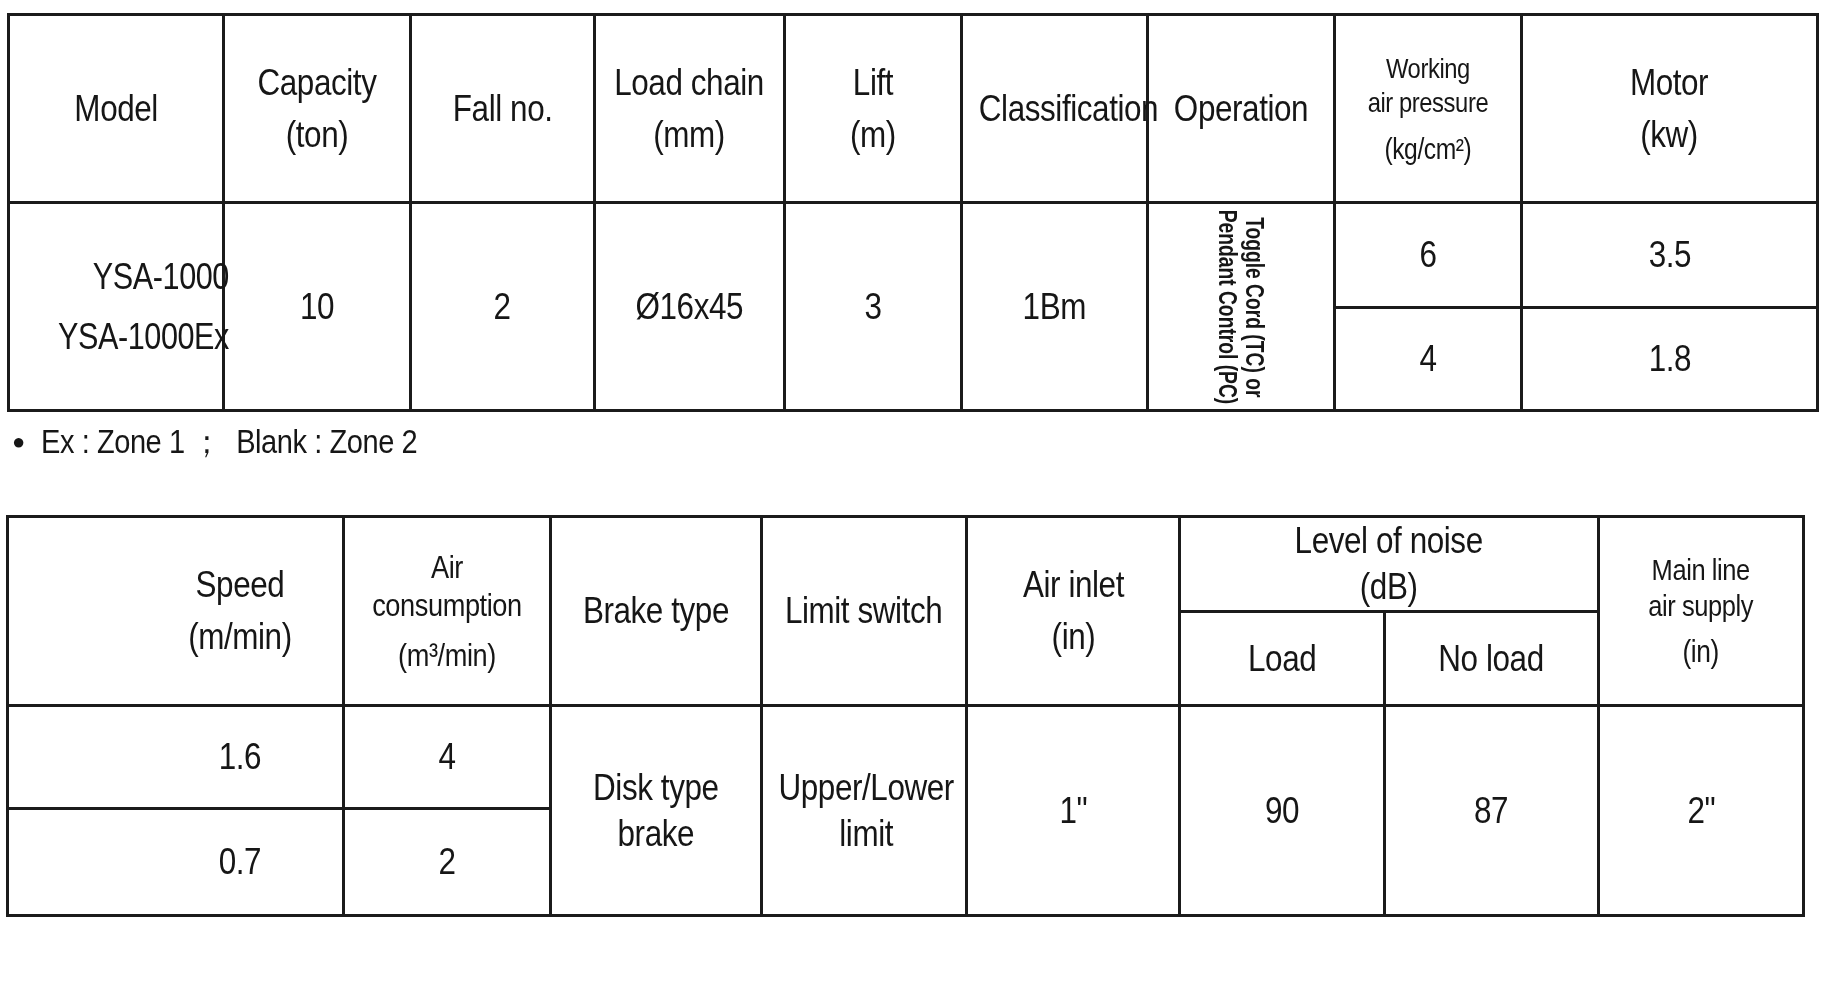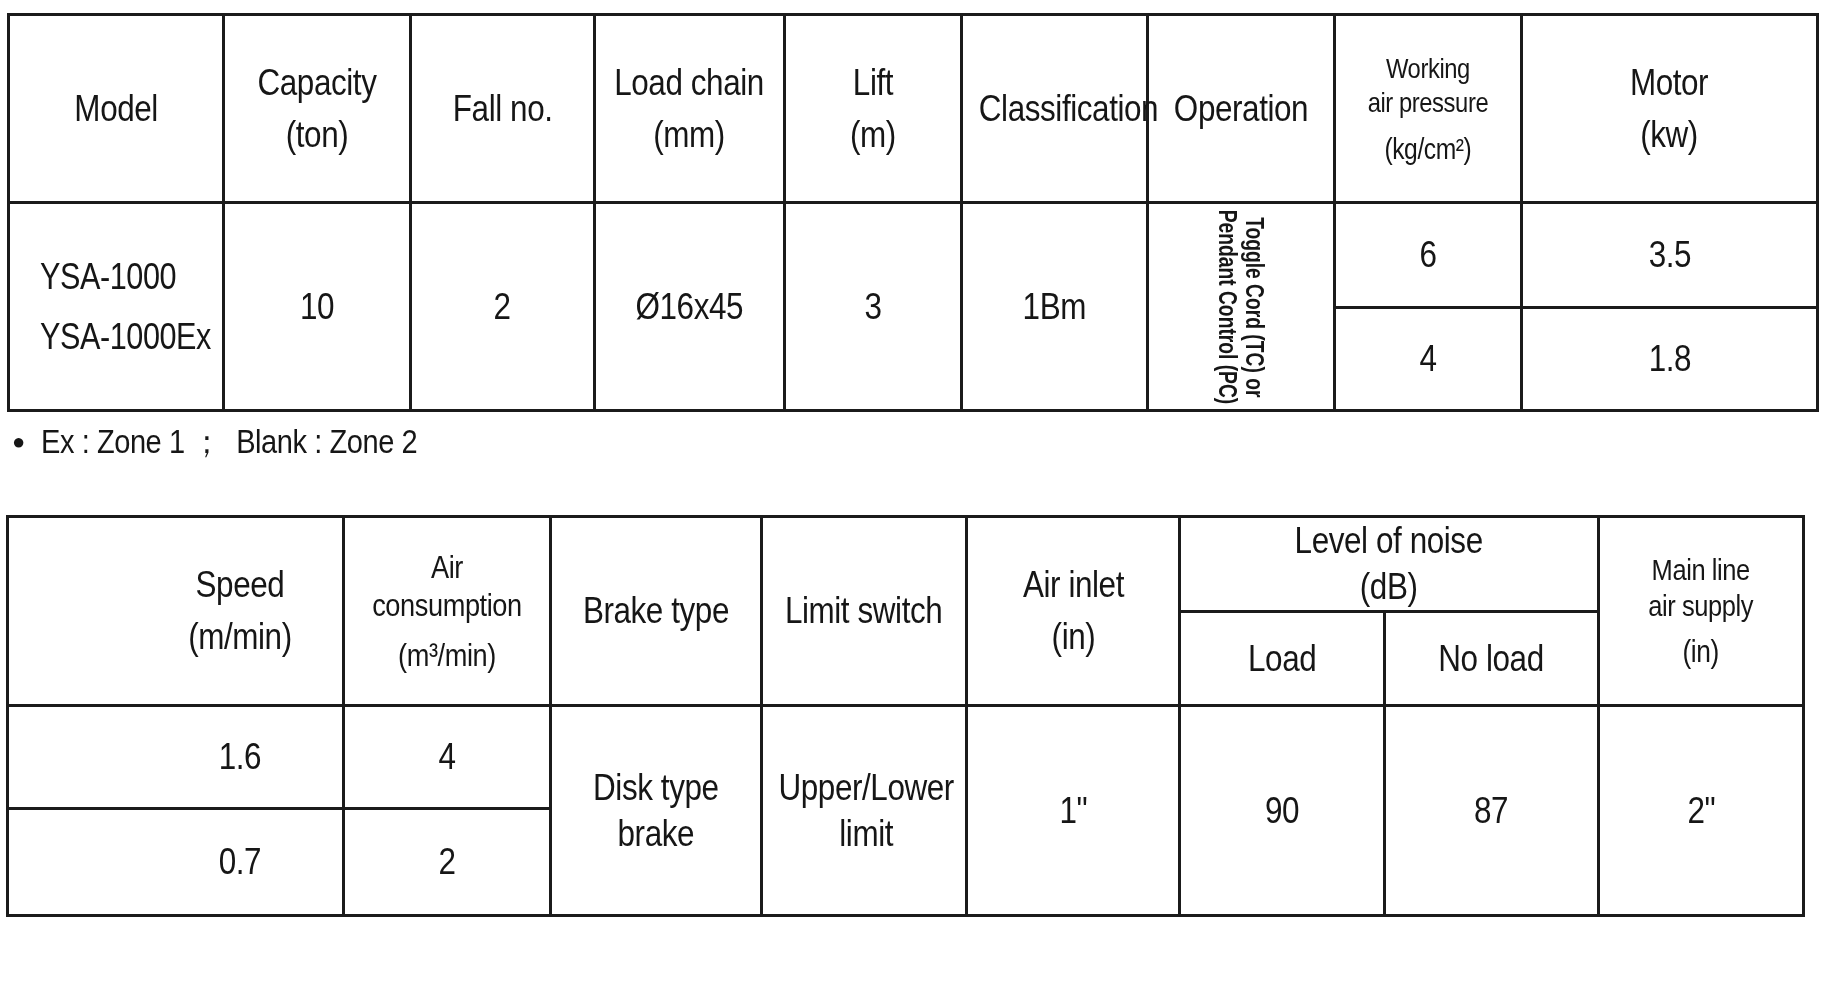--- a/index.html
+++ b/index.html
@@ -18,21 +18,21 @@
   .t2{left:6px;top:515px;width:1796px;}
   .t2 tr.rh1 td{height:92px;}
   .t2 tr.rh2 td{height:91px;}
   .t2 tr.rb1 td{height:100px;}
   .t2 tr.rb2 td{height:104px;margin-top:11px;}
   
   .ct{display:inline-block;transform:scaleX(0.85);transform-origin:center center;
       font-size:37px;line-height:52px;letter-spacing:-0.5px;white-space:nowrap;}
   .ln{display:block;}
   
-  td.md{text-align:left;padding-left:30px;margin-top:21px;}
+  td.md{text-align:right;padding-left:48px;margin-top:21px;}
   td.md .ct{transform-origin:left center;font-size:36px;line-height:60px;}
   
   td.hw .ct{font-size:28px;line-height:34px;}
   td.hw .unit{margin-top:12px;font-size:29px;}
   
   td.ha .ct{font-size:32px;line-height:38px;}
   td.ha .unit{margin-top:12px;}
   
   td.hm .ct{font-size:30px;line-height:36px;}
   td.hm .unit{margin-top:10px;font-size:31px;}

